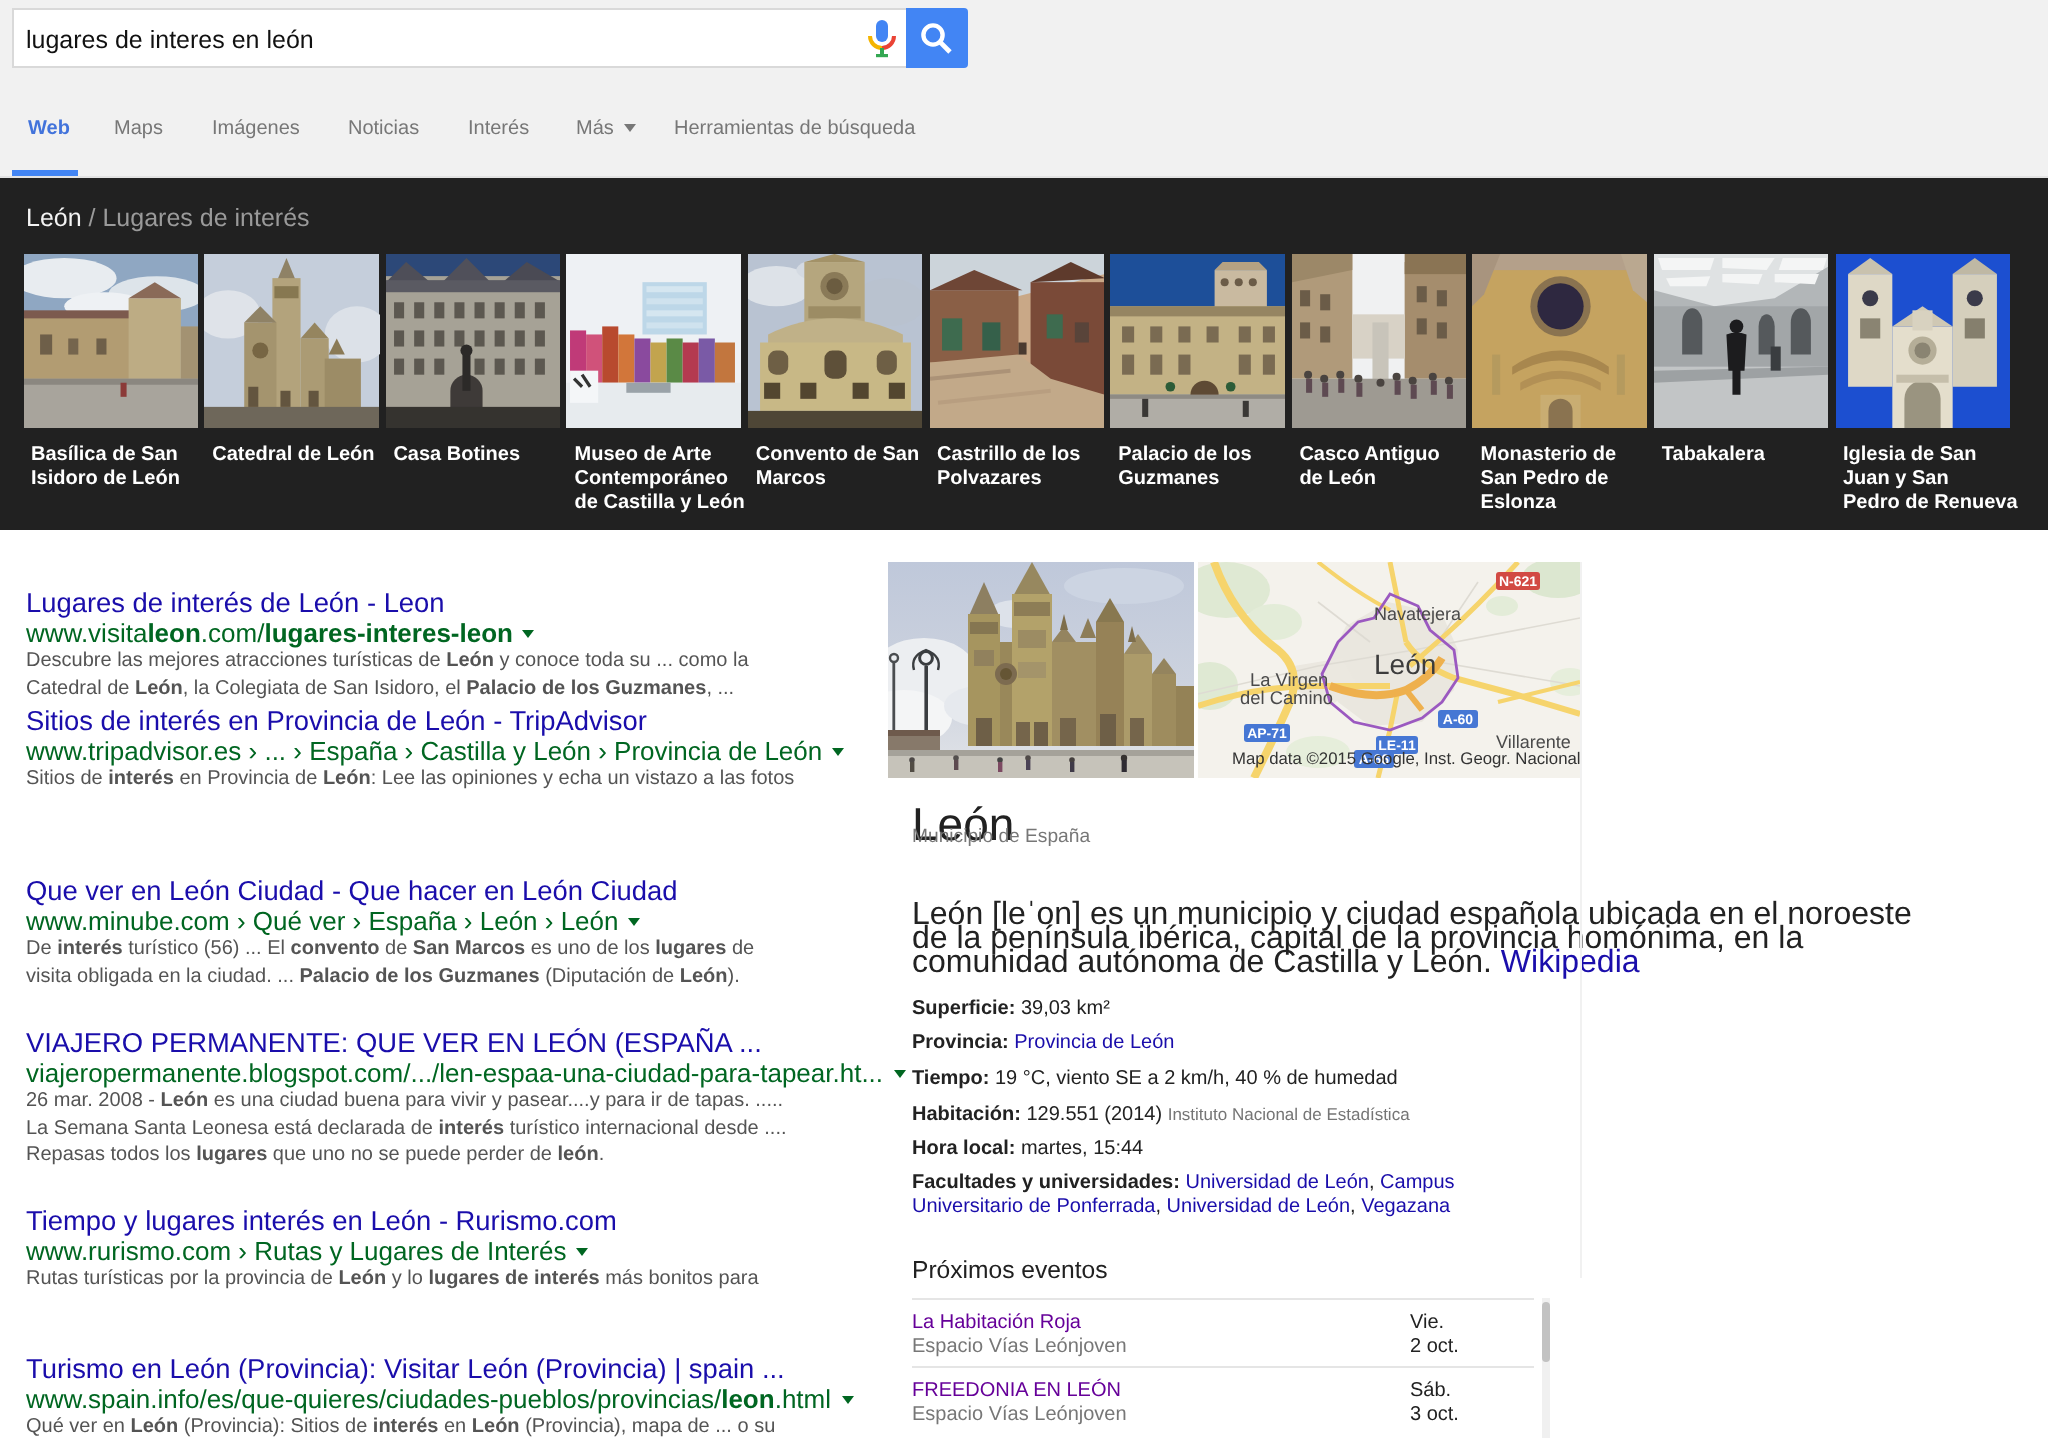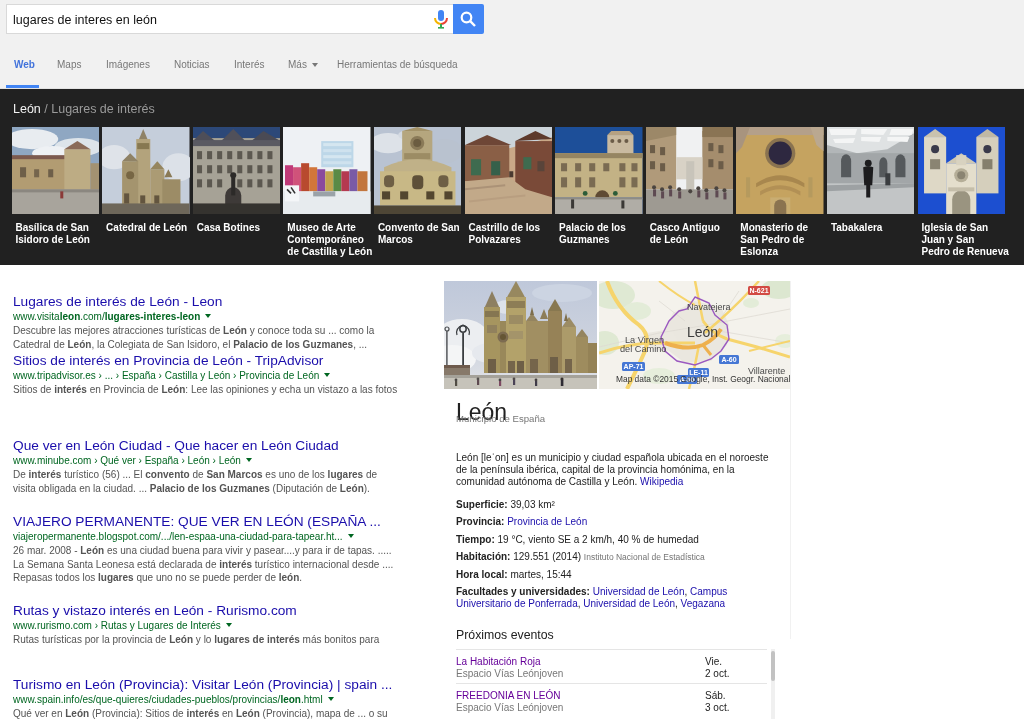--- a/index.html
+++ b/index.html
@@ -15,21 +15,21 @@
 
 #car{position:absolute;left:0;top:88.5px;width:1024px;height:176px;background:#212121}
 #crumb{position:absolute;left:13px;top:103px;font-size:12.5px;line-height:13px;color:#f3f3f3}
 #crumb span{color:#9a9a9a}
 .tile{position:absolute;top:126.6px;width:87.5px}
 .tim{width:87.5px;height:87.5px;display:block}
 .tcap{position:absolute;top:221.6px;font-size:10px;font-weight:bold;line-height:12.3px;color:#fff;padding-left:4px;white-space:nowrap}
 
 .res{position:absolute;left:13px;width:420px}
 .rt{font-size:13.7px;line-height:16.4px;color:#1a0dab;white-space:nowrap}
-.ru{font-size:10px;line-height:14px;color:#006621;white-space:nowrap}
+.ru{font-size:13px;line-height:14px;color:#006621;white-space:nowrap}
 .rs{font-size:10px;line-height:13.2px;color:#545454;white-space:nowrap}
 .ar{display:inline-block;width:0;height:0;border-left:3.5px solid transparent;border-right:3.5px solid transparent;border-top:4px solid #006621;margin-left:5px;vertical-align:2px}
 
 .kf{position:absolute;left:456px;font-size:10px;line-height:12.3px;color:#222;white-space:nowrap}
 .kf b{color:#222}
 a.bl{color:#1a0dab;text-decoration:none}
 a.vl{color:#660099;text-decoration:none}
 </style></head>
 <body>
 <div id="hdr"></div>
@@ -370,33 +370,33 @@
 <div class="rs">visita obligada en la ciudad. ... <b>Palacio de los Guzmanes</b> (Diputación de <b>León</b>).</div>
 </div>
 <div class="res" style="top:514px">
 <div class="rt">VIAJERO PERMANENTE: QUE VER EN LEÓN (ESPAÑA ...</div>
 <div class="ru">viajeropermanente.blogspot.com/.../len-espaa-una-ciudad-para-tapear.ht...<span class="ar"></span></div>
 <div class="rs">26 mar. 2008 - <b>León</b> es una ciudad buena para vivir y pasear....y para ir de tapas. .....</div>
 <div class="rs">La Semana Santa Leonesa está declarada de <b>interés</b> turístico internacional desde ....</div>
 <div class="rs">Repasas todos los <b>lugares</b> que uno no se puede perder de <b>león</b>.</div>
 </div>
 <div class="res" style="top:603px">
-<div class="rt">Rutas y vistazo interés en León - Rurismo.com</div>
+<div class="rt">Tiempo y lugares interés en León - Rurismo.com</div>
 <div class="ru">www.rurismo.com › Rutas y Lugares de Interés<span class="ar"></span></div>
 <div class="rs">Rutas turísticas por la provincia de <b>León</b> y lo <b>lugares de interés</b> más bonitos para</div>
 </div>
 <div class="res" style="top:676.5px">
 <div class="rt">Turismo en León (Provincia): Visitar León (Provincia) | spain ...</div>
 <div class="ru">www.spain.info/es/que-quieres/ciudades-pueblos/provincias/<b>leon</b>.html<span class="ar"></span></div>
 <div class="rs">Qué ver en <b>León</b> (Provincia): Sitios de <b>interés</b> en <b>León</b> (Provincia), mapa de ... o su</div>
 </div>
 
 <div class="abs" style="left:456px;top:400.4px;font-size:23px;line-height:24px;color:#212121">León</div>
 <div class="abs" style="left:456px;top:413px;font-size:9.6px;line-height:12px;color:#777">Municipio de España</div>
-<div class="abs" style="left:456px;top:452.2px;font-size:10px;line-height:12.1px;color:#222">León [leˈon] es un municipio y ciudad española ubicada en el noroeste<br>de la península ibérica, capital de la provincia homónima, en la<br>comunidad autónoma de Castilla y León. <a class="bl" href="#">Wikipedia</a></div>
+<div class="abs" style="left:456px;top:452.2px;font-size:16px;line-height:12.1px;color:#222">León [leˈon] es un municipio y ciudad española ubicada en el noroeste<br>de la península ibérica, capital de la provincia homónima, en la<br>comunidad autónoma de Castilla y León. <a class="bl" href="#">Wikipedia</a></div>
 <div class="kf" style="top:498.6px"><b>Superficie:</b> 39,03 km²</div>
 <div class="kf" style="top:516.2px"><b>Provincia:</b> <a class="bl" href="#">Provincia de León</a></div>
 <div class="kf" style="top:533.8px"><b>Tiempo:</b> 19 °C, viento SE a 2 km/h, 40 % de humedad</div>
 <div class="kf" style="top:551.3px"><b>Habitación:</b> 129.551 (2014) <span style="font-size:8.5px;color:#757575">Instituto Nacional de Estadística</span></div>
 <div class="kf" style="top:568.9px"><b>Hora local:</b> martes, 15:44</div>
 <div class="kf" style="top:585.8px"><b>Facultades y universidades:</b> <a class="bl" href="#">Universidad de León</a>, <a class="bl" href="#">Campus</a><br><a class="bl" href="#">Universitario de Ponferrada</a>, <a class="bl" href="#">Universidad de León</a>, <a class="bl" href="#">Vegazana</a></div>
 <div class="abs" style="left:456px;top:627.6px;font-size:12.3px;line-height:14px;color:#212121">Próximos eventos</div>
 <div class="abs" style="left:456px;top:649.3px;width:311px;border-top:1px solid #e5e5e5"></div>
 <div class="abs" style="left:456px;top:682.7px;width:311px;border-top:1px solid #e5e5e5"></div>
 <div class="kf" style="top:656.1px"><a class="vl" href="#">La Habitación Roja</a></div>

